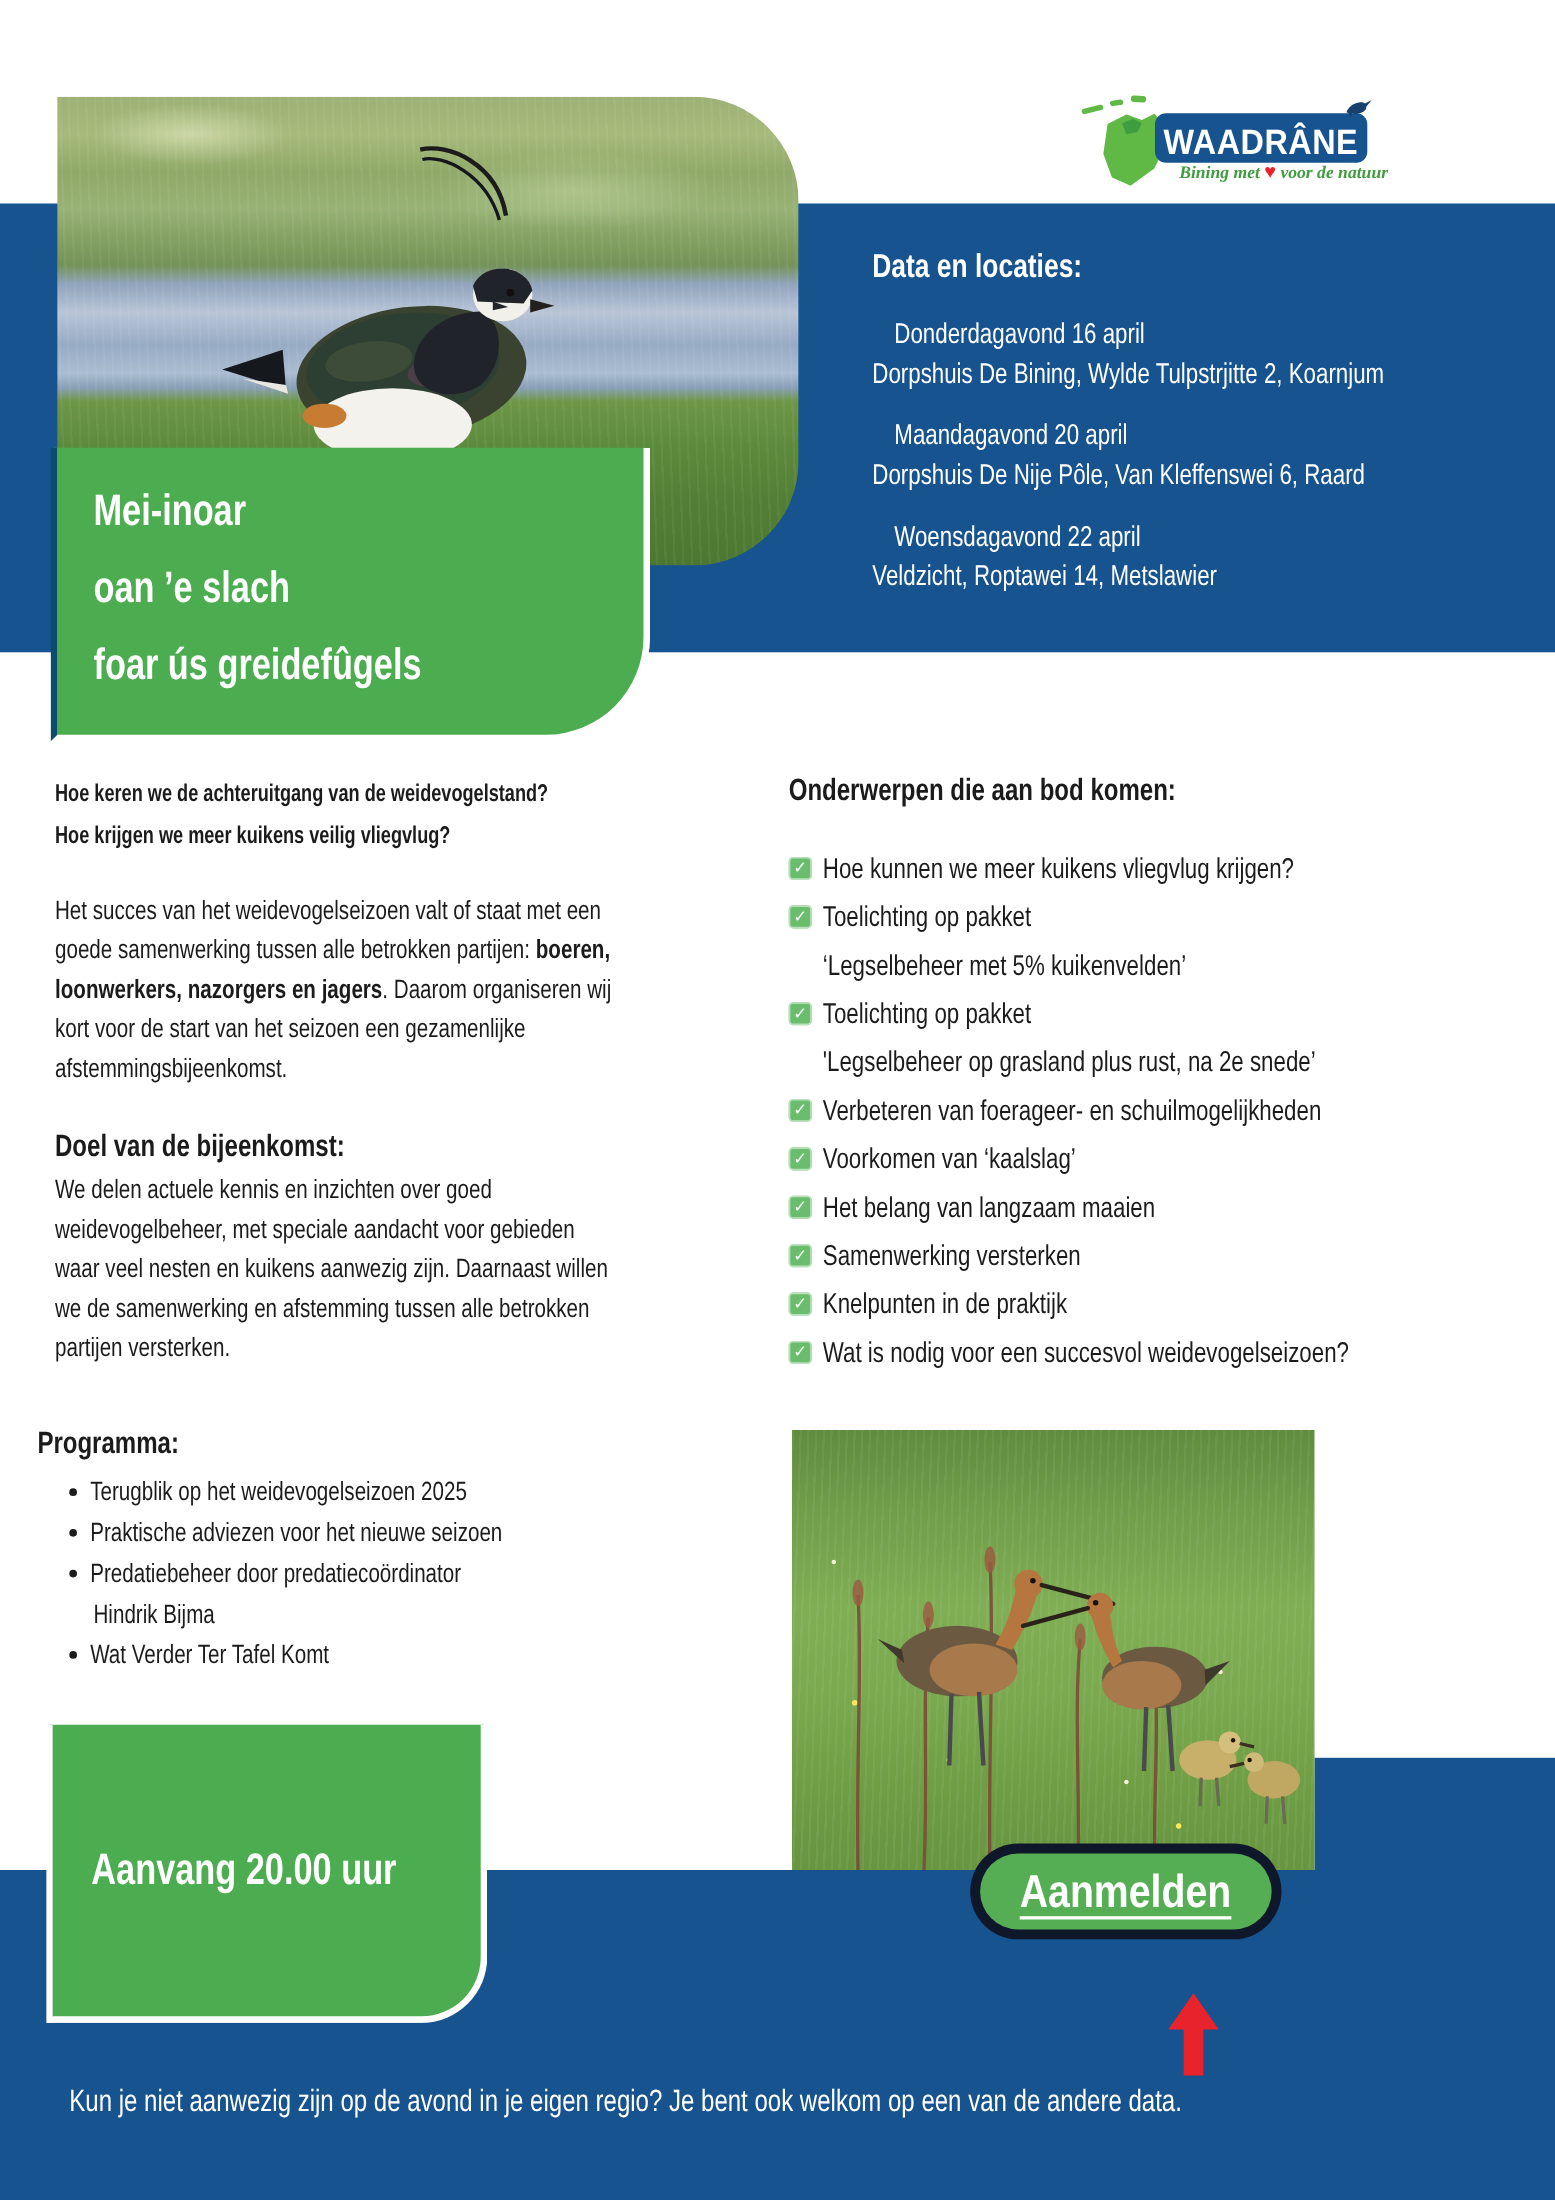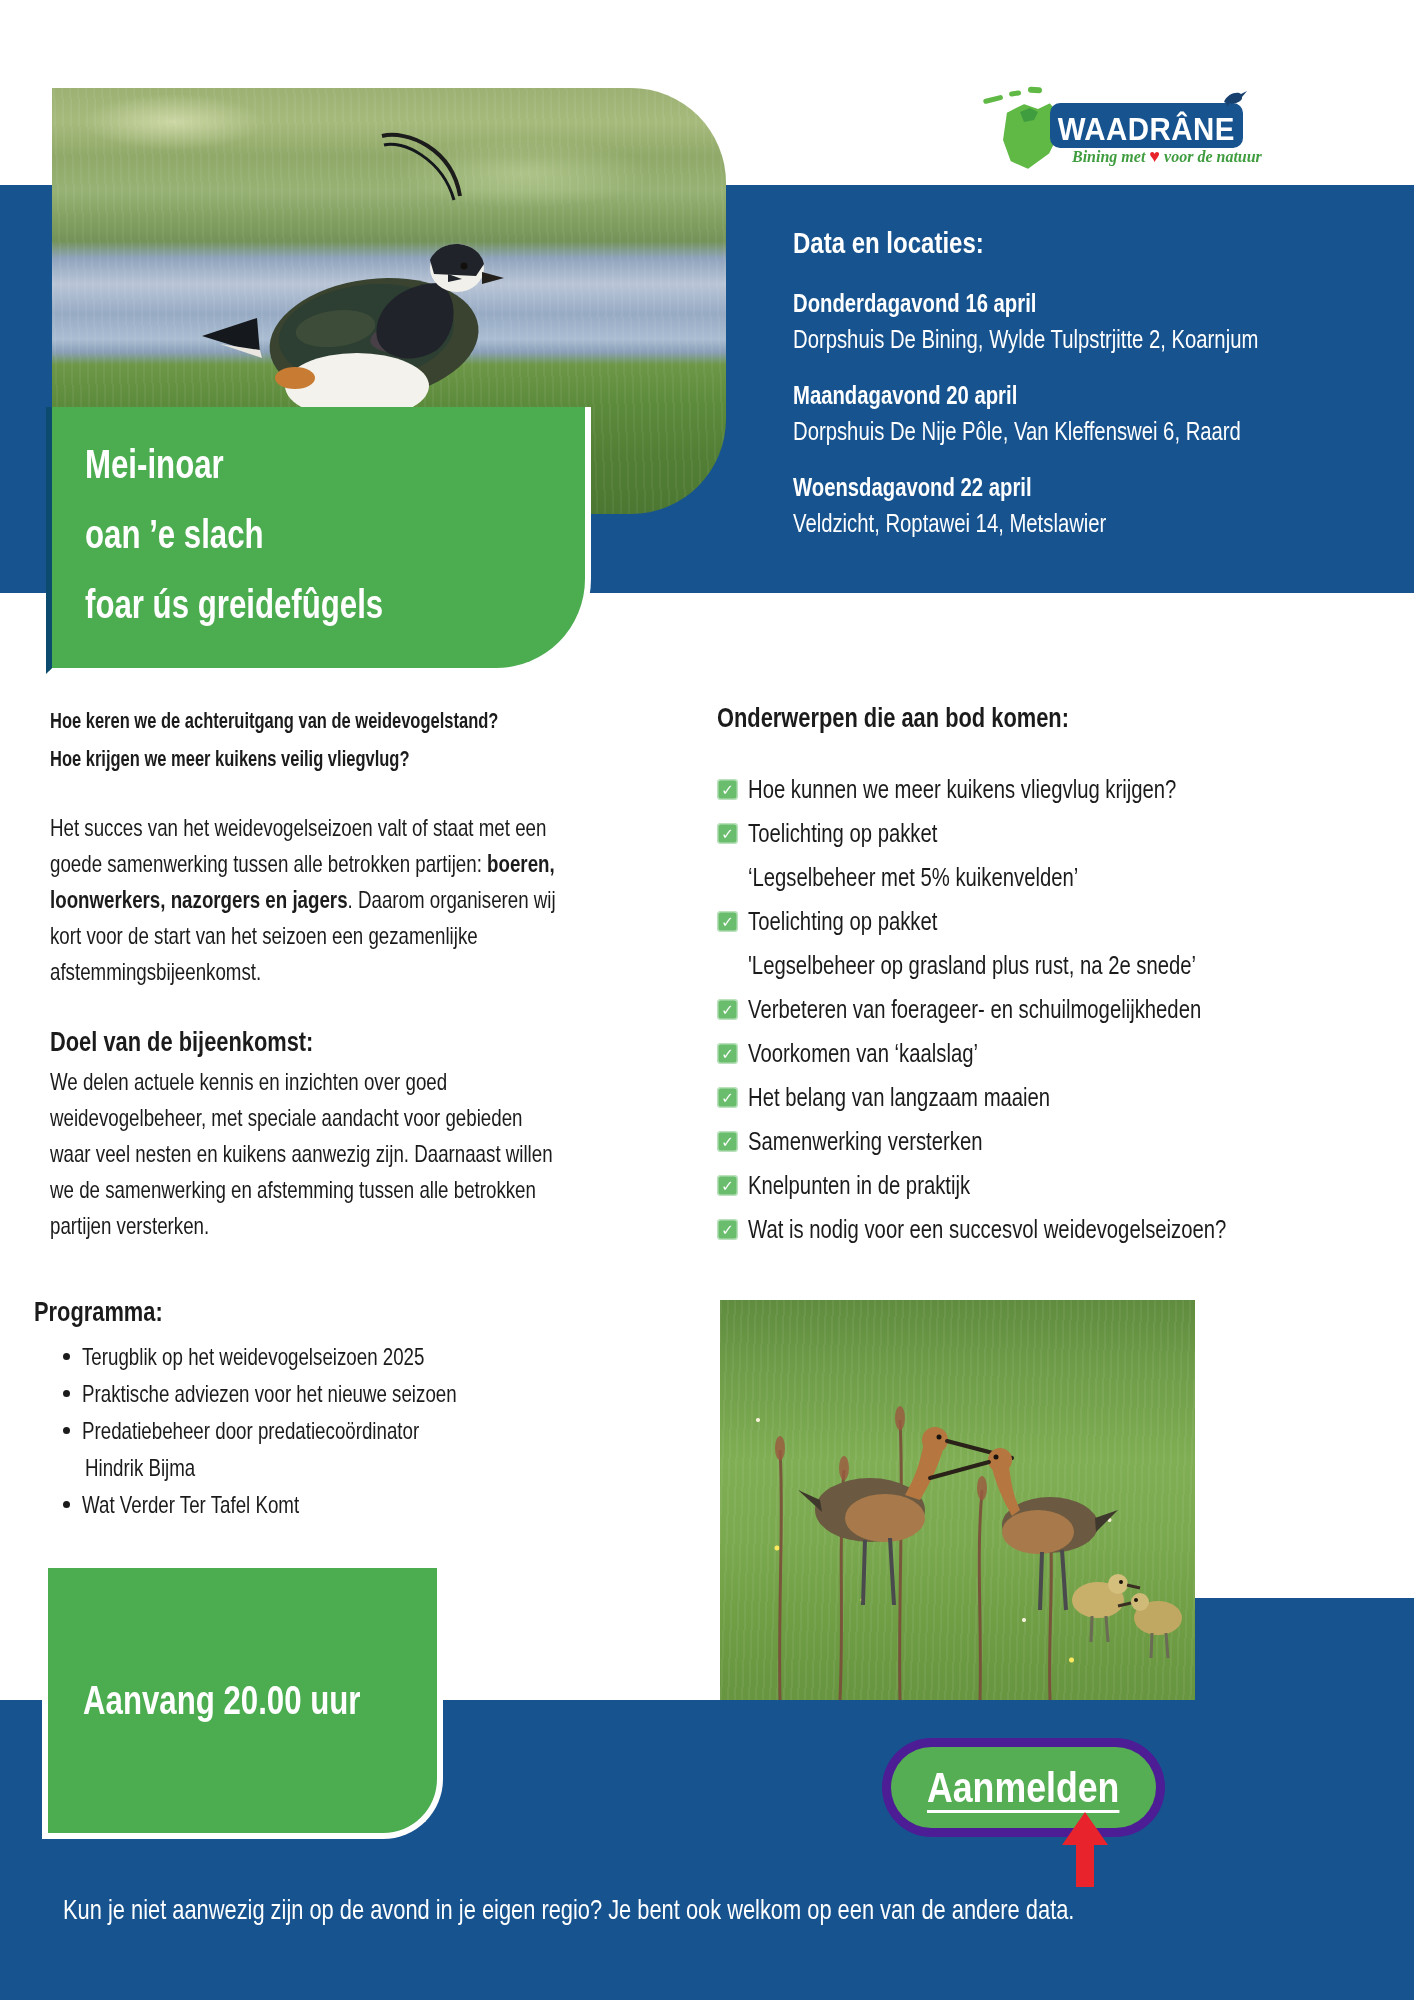--- a/index.html
+++ b/index.html
@@ -62,21 +62,21 @@
   .logo-tagline{position:absolute;left:92px;top:66px;width:210px;
     font-family:"Liberation Serif","DejaVu Serif",serif;font-style:italic;font-weight:bold;
     font-size:16px;color:var(--script_green);white-space:nowrap;}
   .logo-tagline .heart{color:var(--arrow_red);font-size:18px;font-style:normal;}
 
   
   .dates{left:793px;top:226px;z-index:4;color:#fff;}
   .dates-title{font-size:30px;font-weight:bold;text-decoration:underline;text-underline-offset:6px;
     text-decoration-thickness:2px;}
   .dates .ev{margin-top:0;}
-  .dates .day{font-size:26px;font-weight:bold;line-height:30px;}
+  .dates .day{font-size:26px;font-weight:normal;line-height:30px;margin-left:20px;}
   .dates .loc{font-size:26px;line-height:30px;margin-top:6px;}
   .dates .gap1{height:28px;} .dates .gap2{height:26px;}
 
   
   .intro{left:50px;top:702px;z-index:4;font-weight:bold;font-size:22px;line-height:38px;}
   .intro .nrw{transform:scaleX(.75);}
   .para{font-size:24px;line-height:36px;}
   .p1{left:50px;top:810px;z-index:4;}
   .h2{font-size:28px;font-weight:bold;}
   .doel-title{left:50px;top:1026px;z-index:4;}
@@ -93,21 +93,21 @@
   .topics-list{left:717px;top:774px;z-index:4;}
   .trow{display:flex;align-items:center;height:31px;margin-bottom:13px;}
   .trow.sub{padding-left:31px;}
   .cbx{width:21px;height:21px;border-radius:4px;background:var(--checkbox_green);margin-right:10px;
     display:flex;align-items:center;justify-content:center;flex:0 0 auto;
     box-shadow:inset 0 0 0 1.5px rgba(255,255,255,.55);}
   .cbx i{font-style:normal;color:#fff;font-weight:bold;font-size:15px;line-height:1;}
   .ttxt{font-size:26px;}
 
   
-  .cta-outer{left:882px;top:1738px;width:283px;height:99px;background:#4c1d95;border-radius:60px;z-index:5;}
+  .cta-outer{left:882px;top:1676px;width:283px;height:87px;background:#0f172a;border-radius:60px;z-index:5;}
   .cta-inner{position:absolute;left:9px;top:9px;right:9px;bottom:9px;background:var(--button_green);
     border-radius:50px;display:flex;align-items:center;justify-content:center;}
   .cta-inner span{color:#fff;font-weight:bold;font-size:42px;transform:scaleX(.85);white-space:nowrap;
     text-decoration:underline;text-underline-offset:8px;text-decoration-thickness:3px;}
   .arrow-up{left:1062px;top:1812px;z-index:6;}
   .footer-note{left:63px;top:1894px;z-index:5;color:#fff;font-size:28px;}
 </style>
 </head>
 <body>
 

